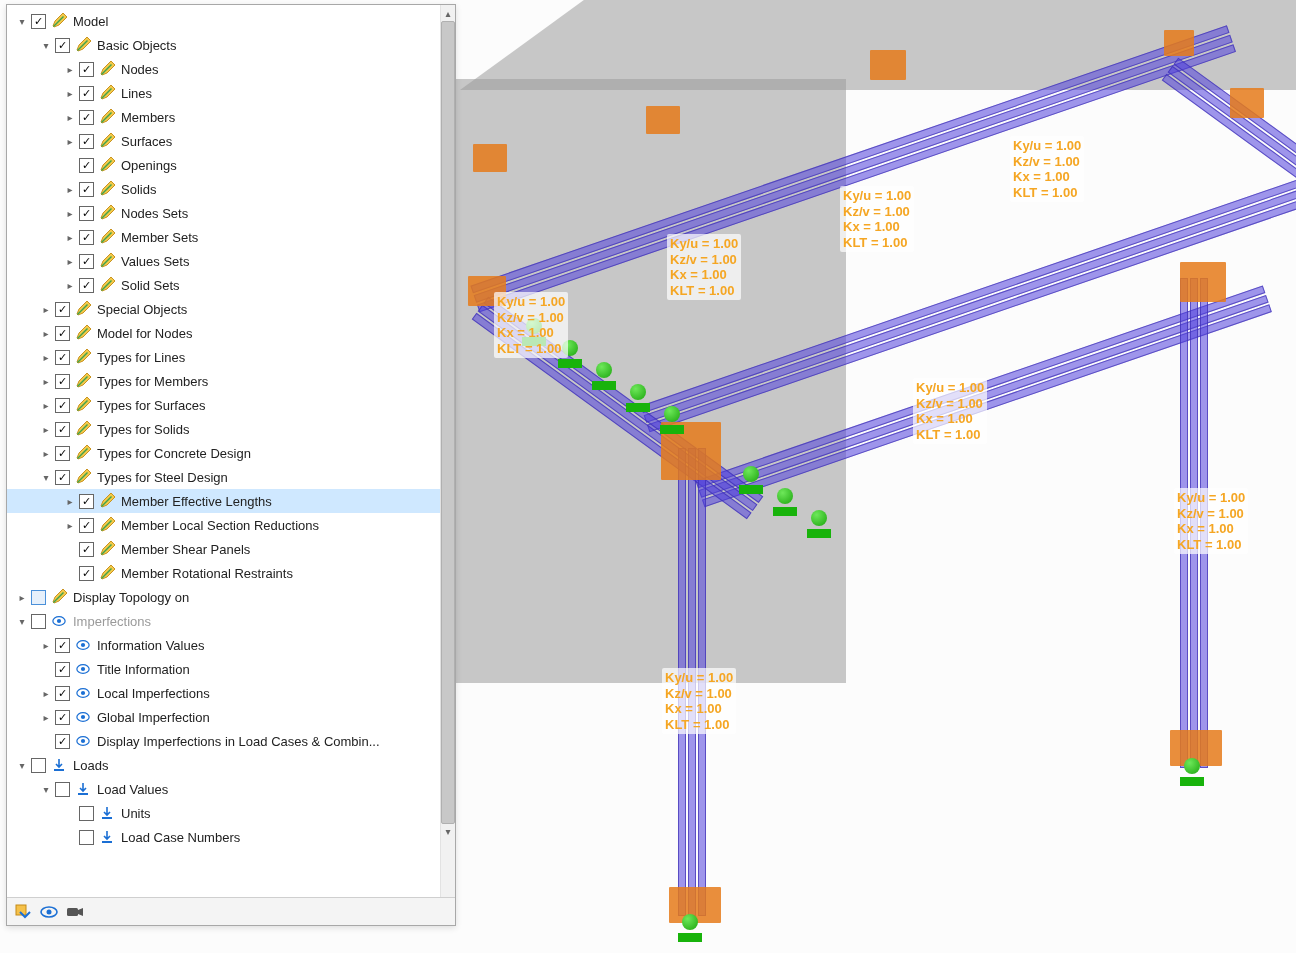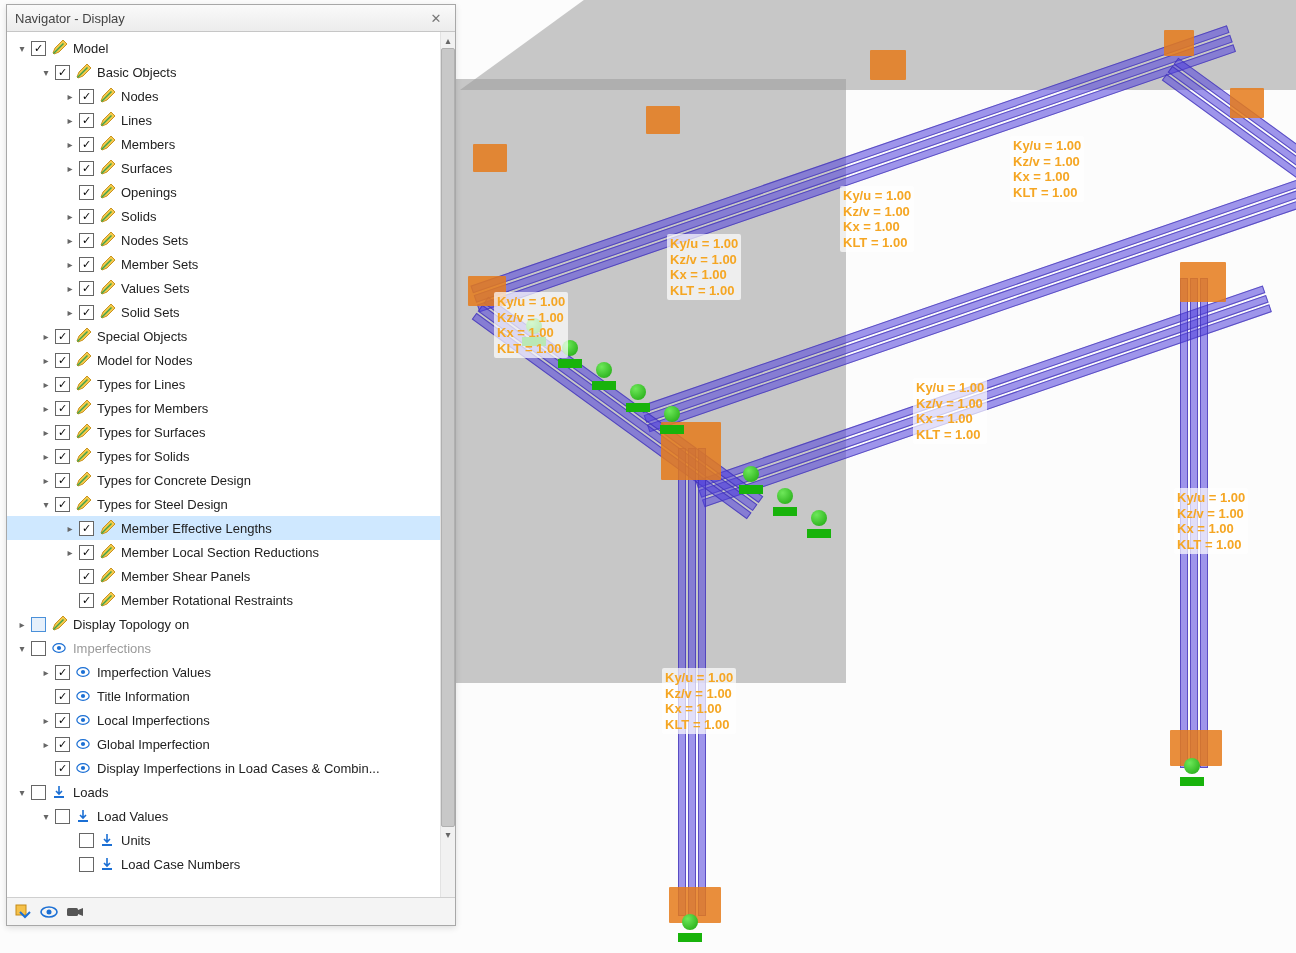--- a/index.html
+++ b/index.html
@@ -286,24 +286,20 @@
   <div class="klabel" style="left:662px;top:668px;">
     <div>Ky/u = 1.00</div>
       <div>Kz/v = 1.00</div>
       <div>Kx = 1.00</div>
       <div>KLT = 1.00</div>
   </div>
 
 </div>
 
 <div class="navigator">
-  <div class="nav-title">
-    <span>Navigator - Display</span>
-    <span class="close">✕</span>
-  </div>
 
   <div class="tree" id="tree">
     <div class="tree-row" style="padding-left: 8px;">
         <span class="arrow ">▾</span>
         <span class="chk">✓</span>
         <span class="icon icon-pencil">
           <svg viewBox="0 0 16 16">
             <path d="M2 13 L4 8 12 0 16 4 8 12 3 14z" fill="#f3c94b" stroke="#c9931f"></path>
             <path d="M2 13 l1 1 10-10-1-1z" fill="#3fa34d"></path>
           </svg>
@@ -587,21 +583,21 @@
       </div>
       <div class="tree-row" style="padding-left: 32px;">
         <span class="arrow ">▸</span>
         <span class="chk">✓</span>
         <span class="icon icon-eye">
           <svg viewBox="0 0 16 12">
             <ellipse cx="8" cy="6" rx="7" ry="5" fill="none" stroke="#1b6fd4" stroke-width="1.4"></ellipse>
             <circle cx="8" cy="6" r="2.4" fill="#1b6fd4"></circle>
           </svg>
         </span>
-        <span class="lbl">Imperfection Values</span>
+        <span class="lbl">Information Values</span>
       </div>
       <div class="tree-row" style="padding-left: 32px;">
         <span class="arrow none"></span>
         <span class="chk">✓</span>
         <span class="icon icon-eye">
           <svg viewBox="0 0 16 12">
             <ellipse cx="8" cy="6" rx="7" ry="5" fill="none" stroke="#1b6fd4" stroke-width="1.4"></ellipse>
             <circle cx="8" cy="6" r="2.4" fill="#1b6fd4"></circle>
           </svg>
         </span>

